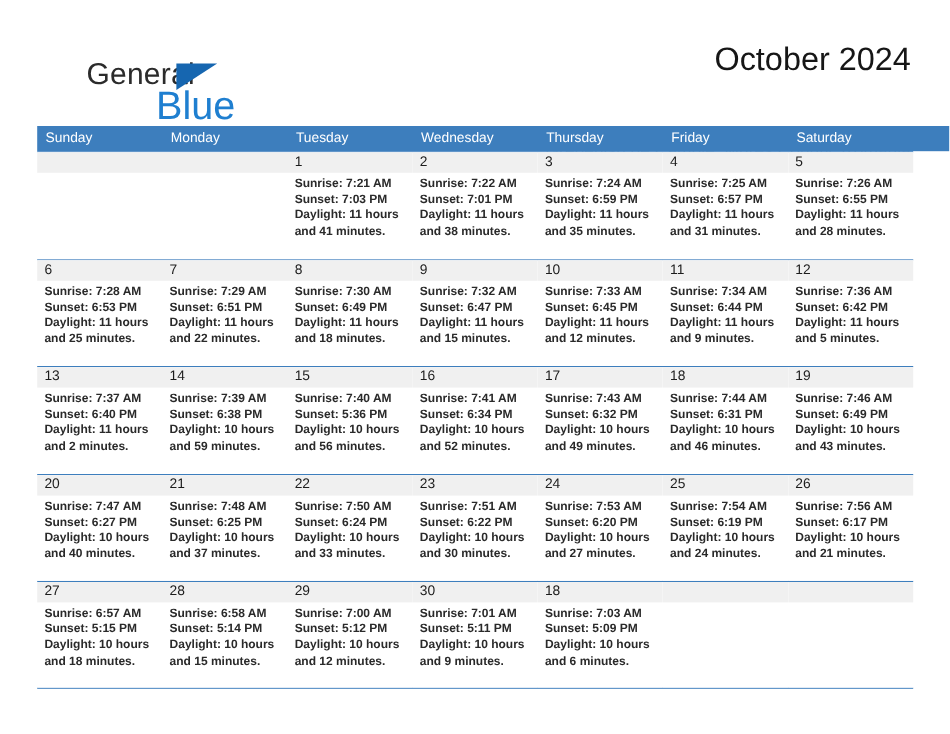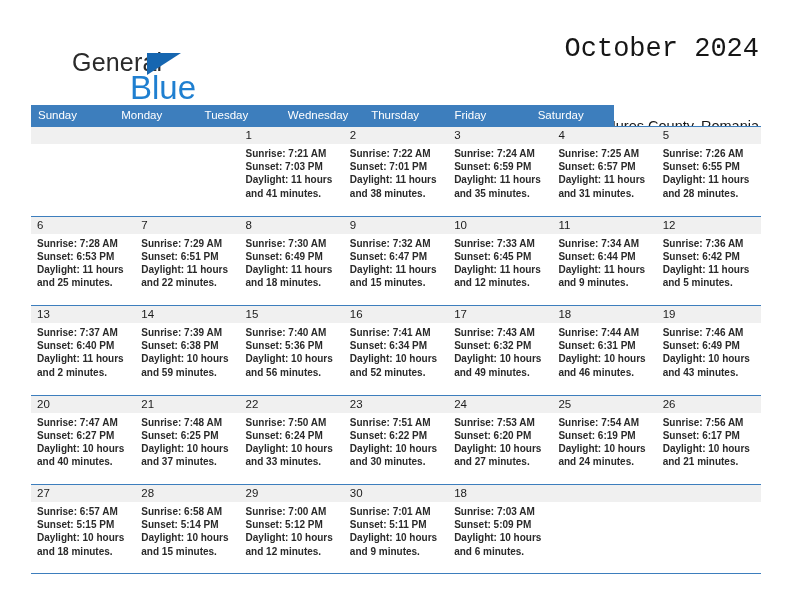--- a/index.html
+++ b/index.html
@@ -69,21 +69,20 @@
 
   .title {
     position: absolute;
     right: 33px;
     top: 33px;
     font-size: 27px;
     color: #161616;
     text-align: right;
     line-height: 32px;
     white-space: nowrap;
-    font-family: Liberation Mono, monospace;
   }
   .subtitle {
     position: absolute;
     right: 33px;
     top: 78px;
     font-size: 14.5px;
     color: #161616;
     text-align: right;
     line-height: 18px;
     white-space: nowrap;
@@ -93,21 +92,21 @@
   
   .calendar {
     position: absolute;
     left: 31px;
     top: 105px;
     width: 730px;
   }
 
   .dow-row {
     display: flex;
-    width: 583px;
+    width: 760px;
     height: 21px;
     background: #3d7ebd;
   }
   .dow-cell {
     width: 104.2857px;
     box-sizing: border-box;
     padding-left: 7px;
     color: #ffffff;
     font-size: 11.5px;
     line-height: 21px;

